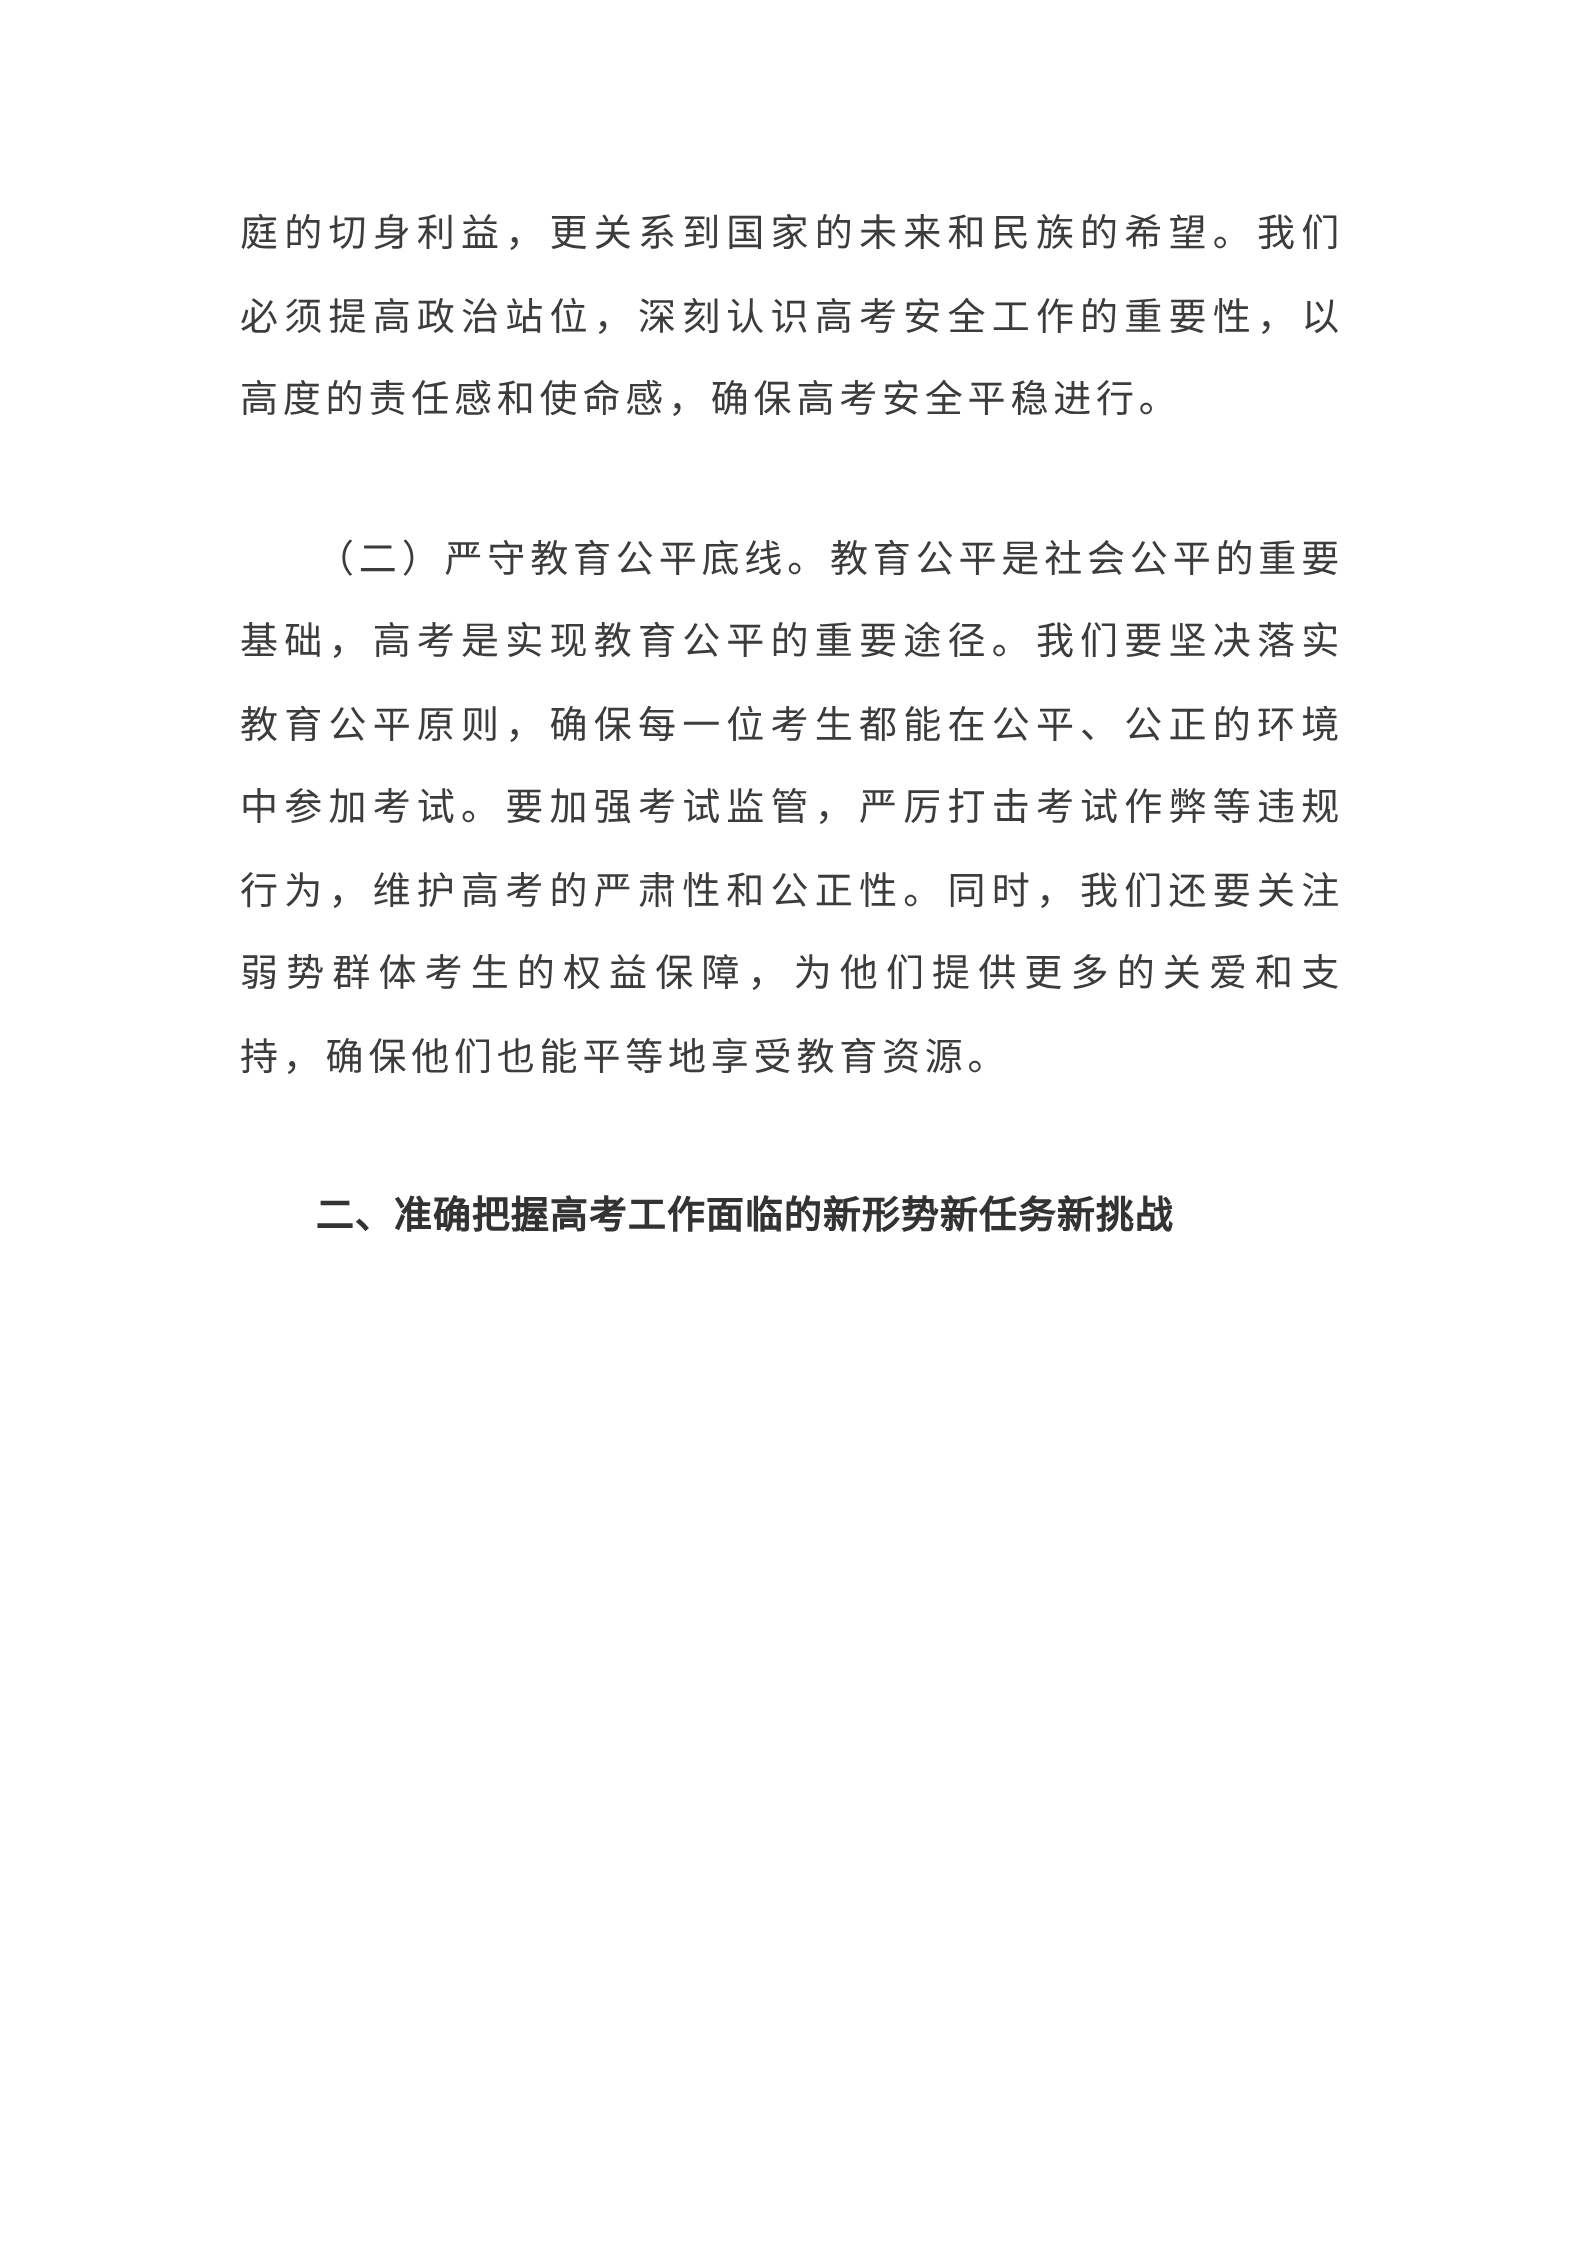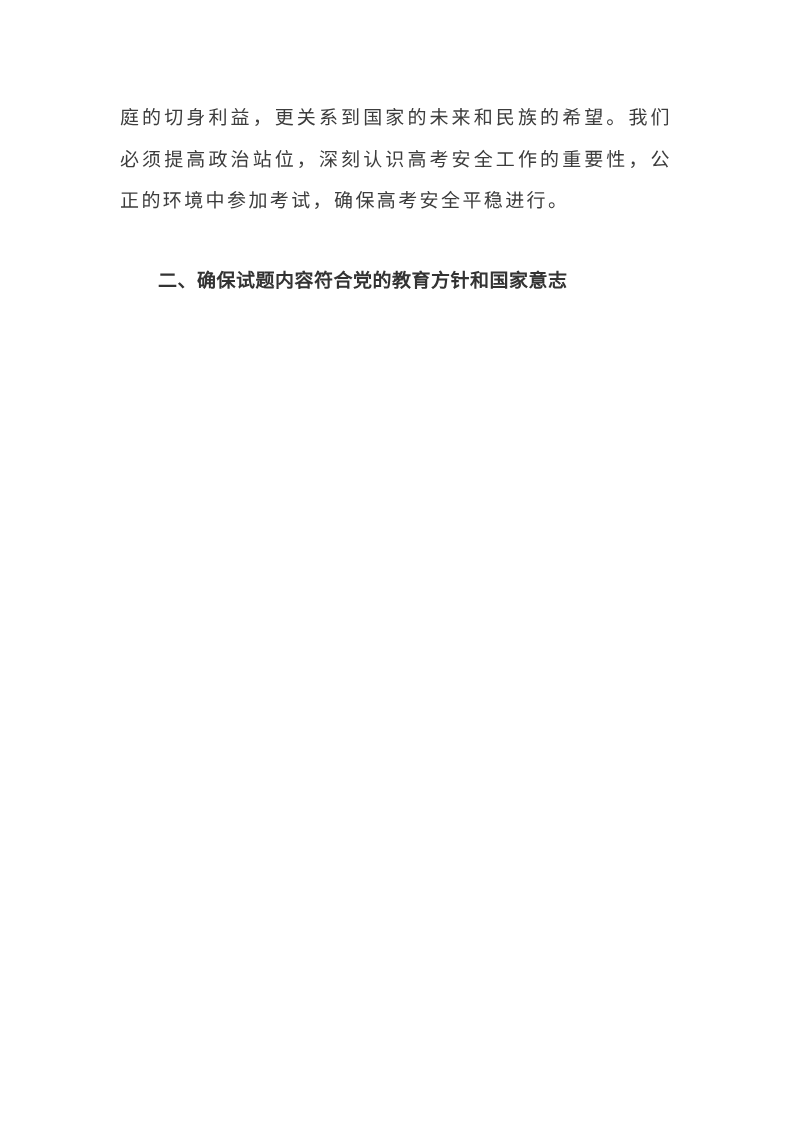--- a/index.html
+++ b/index.html
@@ -39,18 +39,19 @@
     color: #333333;
     text-indent: 2em;
     font-weight: 700;
     text-align: justify;
   }
 </style>
 </head>
 <body>
 
 <div class="page">
-  <p class="para">庭的切身利益，更关系到国家的未来和民族的希望。我们必须提高政治站位，深刻认识高考安全工作的重要性，公正的环境中参加考试，确保高考安全平稳进行。</p>
+  <p class="para">庭的切身利益，更关系到国家的未来和民族的希望。我们必须提高政治站位，深刻认识高考安全工作的重要性，以高度的责任感和使命感，确保高考安全平稳进行。</p>
 
 
+  <p class="para indent">（二）严守教育公平底线。教育公平是社会公平的重要基础，高考是实现教育公平的重要途径。我们要坚决落实教育公平原则，确保每一位考生都能在公平、公正的环境中参加考试。要加强考试监管，严厉打击考试作弊等违规行为，维护高考的严肃性和公正性。同时，我们还要关注弱势群体考生的权益保障，为他们提供更多的关爱和支持，确保他们也能平等地享受教育资源。</p>
 
-  <p class="section-heading">二、确保试题内容符合党的教育方针和国家意志</p>
+  <p class="section-heading">二、准确把握高考工作面临的新形势新任务新挑战</p>
 </div>
 
 </body></html>

